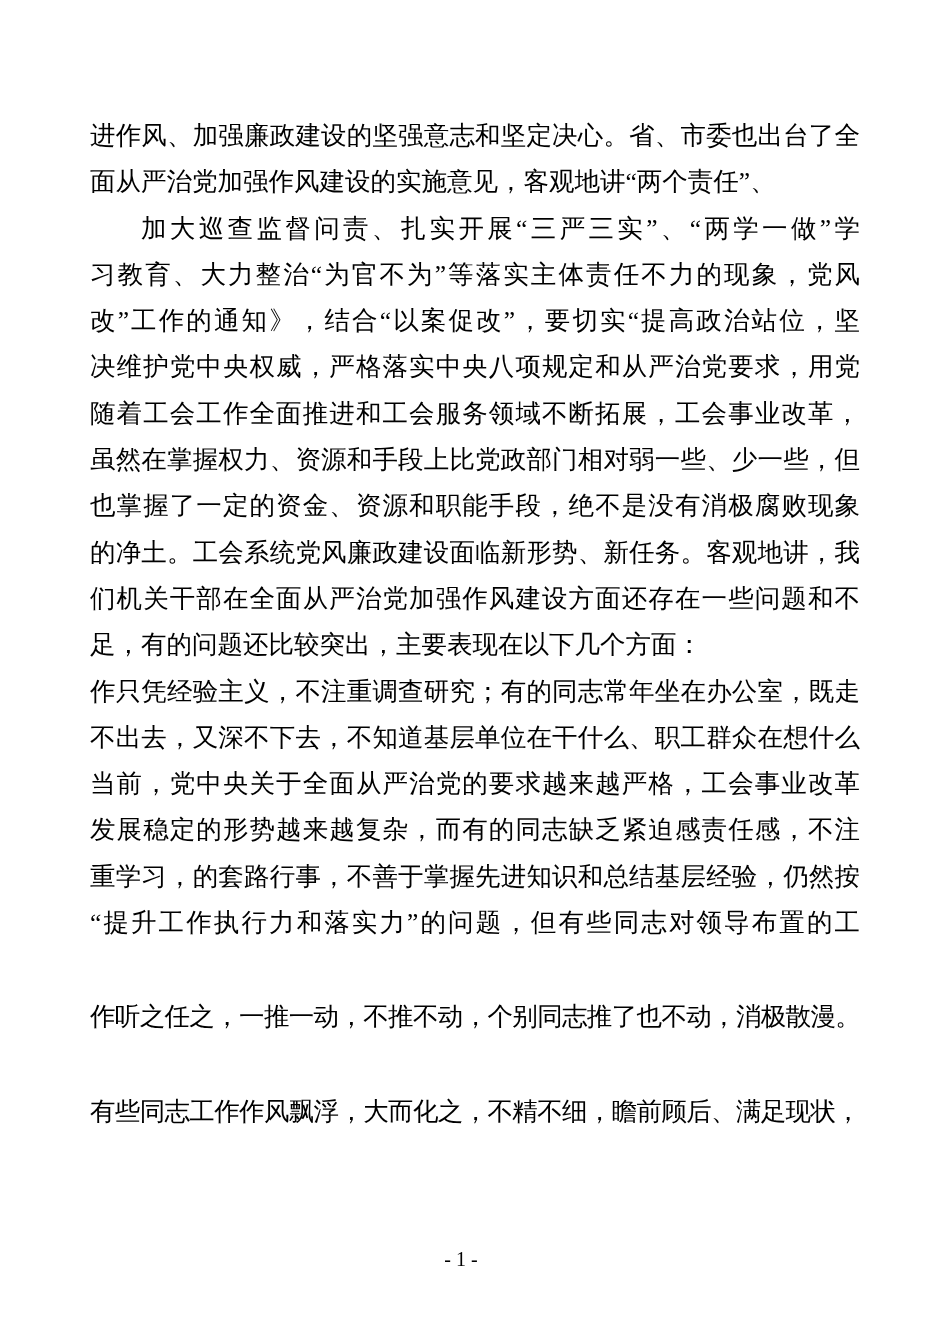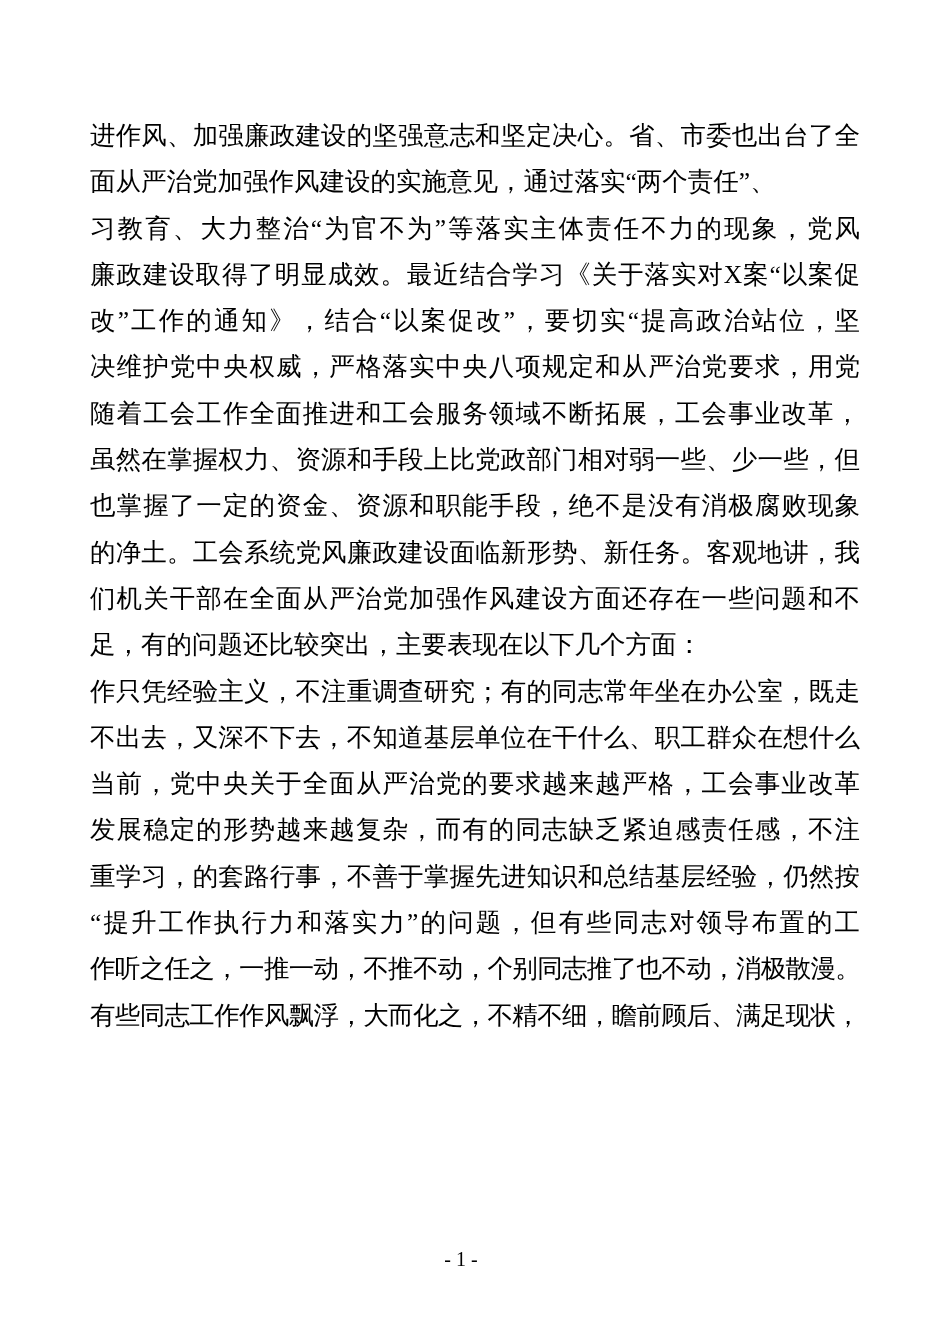--- a/index.html
+++ b/index.html
@@ -37,42 +37,43 @@
   .line.end {
     text-align-last: left;
   }
   
   .line.indent {
     text-indent: 51px;
   }
   
   .line.tight {
     letter-spacing: -0.8px;
+    margin-top: 48px;
   }
   .footer {
     position: absolute;
     top: 1247px;
     left: 0;
     width: 100%;
     text-align: center;
     transform: translateX(-14px);
     font-size: 20px;
     line-height: 24px;
     color: #000000;
   }
 </style>
 </head>
 <body>
 
 <div class="page">
   <div class="text-block">
     <div class="line">进作风、加强廉政建设的坚强意志和坚定决心。省、市委也出台了全</div>
-    <div class="line end">面从严治党加强作风建设的实施意见，通过落实“两个责任”、</div>
+    <div class="line end">面从严治党加强作风建设的实施意见，客观地讲“两个责任”、</div>
+    <div class="line indent">加大巡查监督问责、扎实开展“三严三实”、“两学一做”学</div>
     <div class="line">习教育、大力整治“为官不为”等落实主体责任不力的现象，党风</div>
-    <div class="line">廉政建设取得了明显成效。最近结合学习《关于落实对X案“以案促</div>
     <div class="line">改”工作的通知》，结合“以案促改”，要切实“提高政治站位，坚</div>
     <div class="line">决维护党中央权威，严格落实中央八项规定和从严治党要求，用党</div>
     <div class="line">随着工会工作全面推进和工会服务领域不断拓展，工会事业改革，</div>
     <div class="line">虽然在掌握权力、资源和手段上比党政部门相对弱一些、少一些，但</div>
     <div class="line">也掌握了一定的资金、资源和职能手段，绝不是没有消极腐败现象</div>
     <div class="line">的净土。工会系统党风廉政建设面临新形势、新任务。客观地讲，我</div>
     <div class="line">们机关干部在全面从严治党加强作风建设方面还存在一些问题和不</div>
     <div class="line end">足，有的问题还比较突出，主要表现在以下几个方面：</div>
     <div class="line">作只凭经验主义，不注重调查研究；有的同志常年坐在办公室，既走</div>
     <div class="line">不出去，又深不下去，不知道基层单位在干什么、职工群众在想什么</div>

